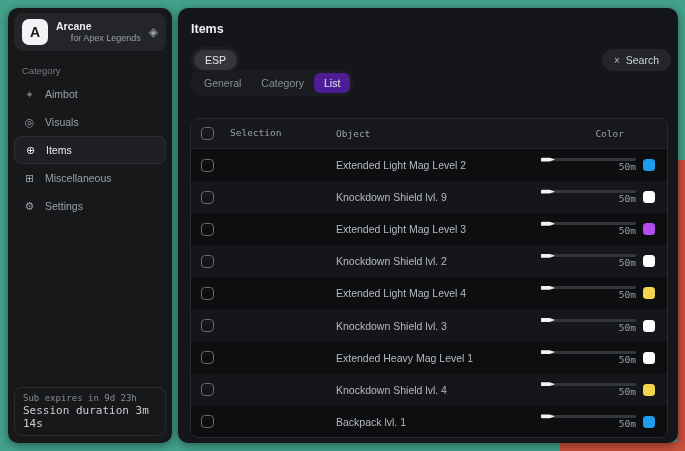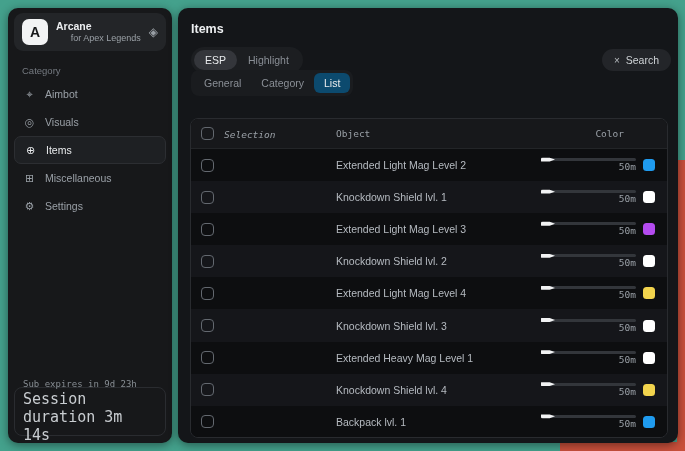--- a/index.html
+++ b/index.html
@@ -27,44 +27,44 @@
 
   .nav { position:absolute; left:6px; top:72px; right:6px; }
   .nav-item { height:28px; display:flex; align-items:center; gap:9px; padding:0 9px; border-radius:7px;
               color:#9aa0a7; font-size:10.5px; cursor:pointer; margin-bottom:0; }
   .nav-item .nico { width:13px; text-align:center; font-size:11px; font-family:"DejaVu Sans", sans-serif; }
   .nav-item.sel { background:#1e2023; border:1px solid #2c2e32; color:#e9ebed; }
 
   .session-box { position:absolute; left:6px; bottom:7px; right:6px; height:49px; border:1px solid #2a2c30;
                  border-radius:8px; padding:4px 8px; display:flex; flex-direction:column; justify-content:center; gap:1px; }
   .session-l1 { font-family:"DejaVu Sans Mono", monospace; font-size:9px; color:#878d93; }
-  .session-l2 { font-family:"DejaVu Sans Mono", monospace; font-size:15px; color:#c9cdd1; }
+  .session-l2 { font-family:"DejaVu Sans Mono", monospace; font-size:11px; color:#c9cdd1; }
 
   
   .m-title { position:absolute; left:13px; top:14px; color:#eceef0; font-size:12.5px; font-weight:bold; }
 
   .mode-row { position:absolute; left:13px; top:39px; right:7px; display:flex; justify-content:space-between; align-items:center; }
   .seg { display:inline-flex; background:#1c1e21; border-radius:15px; padding:3px; }
   .seg .tab { padding:4px 11px; border-radius:12px; font-size:10.5px; color:#8a8f96; cursor:pointer; white-space:nowrap; }
   .seg .tab.sel { background:#34363b; color:#e9ebed; }
   .search-btn { background:#232529; border-radius:14px; padding:5px 12px; font-size:10.5px; color:#cfd3d6;
                 display:flex; align-items:center; gap:6px; cursor:pointer; }
   .search-x { font-size:10px; color:#b8bcc0; }
 
   .view-row { position:absolute; left:13px; top:62px; }
   .seg2 { display:inline-flex; background:#1a1c1f; border-radius:8px; padding:3px; }
   .seg2 .tab { padding:4px 10px; border-radius:6px; font-size:10.5px; color:#8a8f96; cursor:pointer; }
-  .seg2 .tab.sel { background:#0c4a6e; color:#e9ebed; }
+  .seg2 .tab.sel { background:#4c1d95; color:#e9ebed; }
 
   .table { position:absolute; left:12px; top:110px; right:10px; bottom:5px; border:1px solid #292b2f;
            border-radius:8px; overflow:hidden; background:#0e0f11; }
   .t-head { height:30px; background:#17181b; display:grid; grid-template-columns:145px 175px 125px 1fr;
             align-items:center; border-bottom:1px solid #232528; }
   .t-head .hcell { font-family:"DejaVu Sans Mono", monospace; font-size:9.5px; color:#9aa0a7; }
-  .hc1 { display:flex; align-items:flex-end; gap:10px; padding-left:10px;font-style:italic; }
+  .hc1 { display:flex; align-items:flex-start; gap:16px; padding-left:10px; }
   .hc4 { text-align:right; padding-right:12px; }
   .t-row { height:32.1px; display:grid; grid-template-columns:145px 175px 125px 1fr; align-items:center; }
   .t-row:nth-child(odd) { background:#0d0e10; }
   .t-row:nth-child(even) { background:#15161a; }
   .rc1 { padding-left:10px; }
   .obj { font-size:10.5px; color:#b6bbc1; }
   .dist { display:flex; align-items:flex-end; justify-content:space-between;flex-direction:column; }
   .track { position:relative; width:95px; height:3px; background:#33363b; border-radius:2px; }
   .thumb { position:absolute; left:0; top:-1.5px; width:14px; height:6px; background:#f2f3f4;
            clip-path:polygon(0 18%, 62% 18%, 100% 50%, 62% 82%, 0 82%); border-radius:2px; }
@@ -125,21 +125,20 @@
   </div>
 </div>
 
 <div class="panel main">
   <div class="m-title">Items</div>
 
   <div class="mode-row">
     <div class="seg">
   <div class="tab sel">ESP</div>
 
-  <div class="tab">Highlight</div>
 </div>
     <div class="search-btn">
       <span class="search-x">×</span>
       <span>Search</span>
     </div>
   </div>
 
   <div class="view-row">
     <div class="seg2">
   <div class="tab">General</div>
@@ -173,21 +172,21 @@
     </div>
     <div class="rc4">
       <div class="swatch" style="background: rgb(31, 155, 239);"></div>
     </div>
   </div>
 
   <div class="t-row">
     <div class="rc1">
       <div class="cb"></div>
     </div>
-    <div class="obj">Knockdown Shield lvl. 1</div>
+    <div class="obj">Knockdown Shield lvl. 9</div>
     <div class="dist">
       <div class="track">
         <div class="thumb"></div>
       </div>
       <div class="dval">50m</div>
     </div>
     <div class="rc4">
       <div class="swatch" style="background: rgb(255, 255, 255);"></div>
     </div>
   </div>

